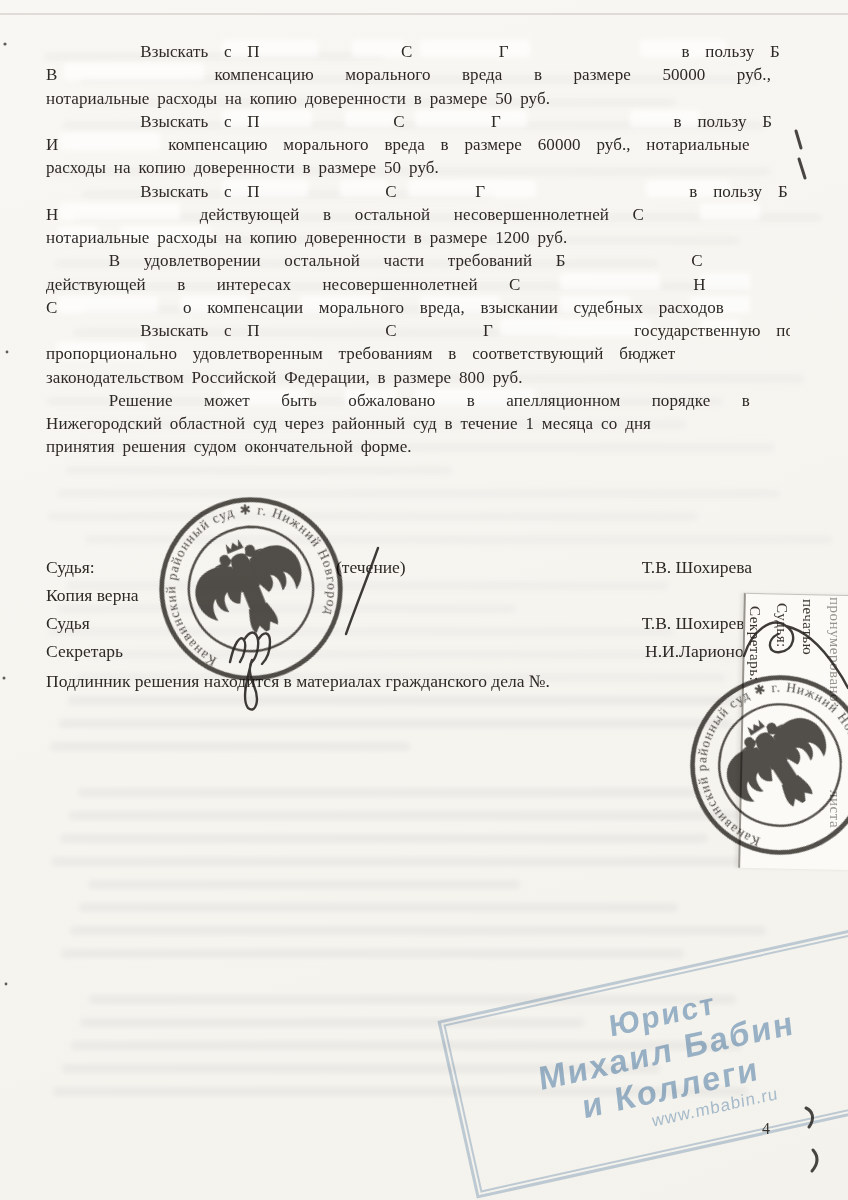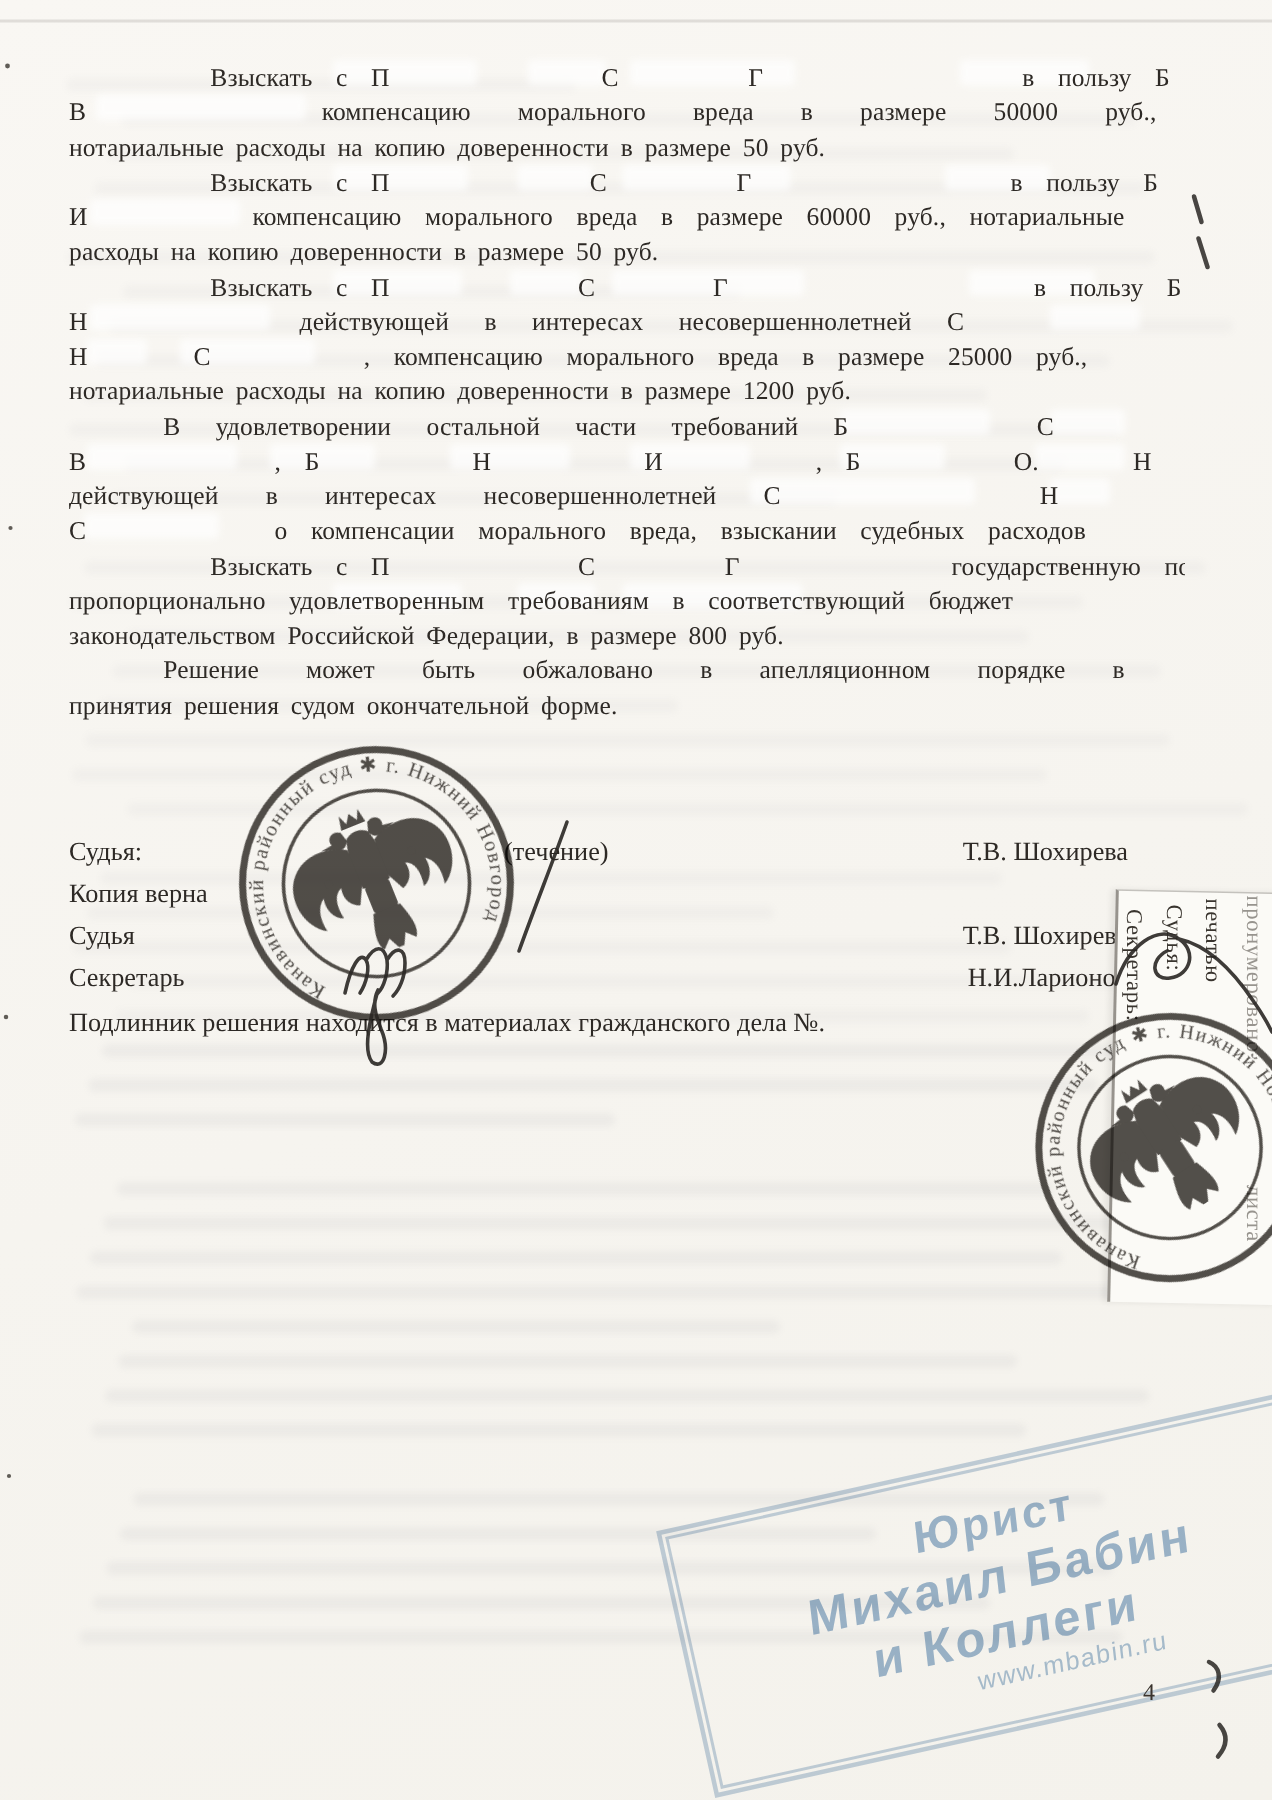--- a/index.html
+++ b/index.html
@@ -145,31 +145,30 @@
     </div>
 
   <div id="main-lines">
     <div class="tline">            Взыскать  с  П                  С           Г                      в  пользу  Б              С</div>
     <div class="tline">В                    компенсацию    морального    вреда    в    размере    50000    руб.,</div>
     <div class="tline">нотариальные расходы на копию доверенности в размере 50 руб.</div>
     <div class="tline">            Взыскать  с  П                 С           Г                      в  пользу  Б            Н</div>
     <div class="tline">И              компенсацию  морального  вреда  в  размере  60000  руб.,  нотариальные</div>
     <div class="tline">расходы на копию доверенности в размере 50 руб.</div>
     <div class="tline">            Взыскать  с  П                С          Г                          в  пользу  Б               О.</div>
-    <div class="tline">Н                  действующей   в   интересах   несовершеннолетней   С</div>
-    <div class="tline">Н         С             ,  компенсацию  морального  вреда  в  размере  25000  руб.,</div>
+    <div class="tline">Н                  действующей   в   остальной   несовершеннолетней   С</div>
     <div class="tline">нотариальные расходы на копию доверенности в размере 1200 руб.</div>
     <div class="tline">        В   удовлетворении   остальной   части   требований   Б                С</div>
-    <div class="tline">В                ,  Б             Н             И             ,  Б             О.        Н</div>
     <div class="tline">действующей    в    интересах    несовершеннолетней    С                      Н</div>
     <div class="tline">С                о  компенсации  морального  вреда,  взыскании  судебных  расходов</div>
     <div class="tline">            Взыскать  с  П                С           Г                  государственную  пошлину</div>
     <div class="tline">пропорционально  удовлетворенным  требованиям  в  соответствующий  бюджет</div>
     <div class="tline">законодательством Российской Федерации, в размере 800 руб.</div>
     <div class="tline">        Решение    может    быть    обжаловано    в    апелляционном    порядке    в</div>
+    <div class="tline">Нижегородский областной суд через районный суд в течение 1 месяца со дня</div>
     <div class="tline">принятия решения судом окончательной форме.</div>
   </div>
 
   <div id="sig-block">
     <div class="sigrow">
       <span>Судья:</span>
       <span class="mid">(течение)</span>
       <span class="right">Т.В. Шохирева</span>
     </div>
     <div class="sigrow">

